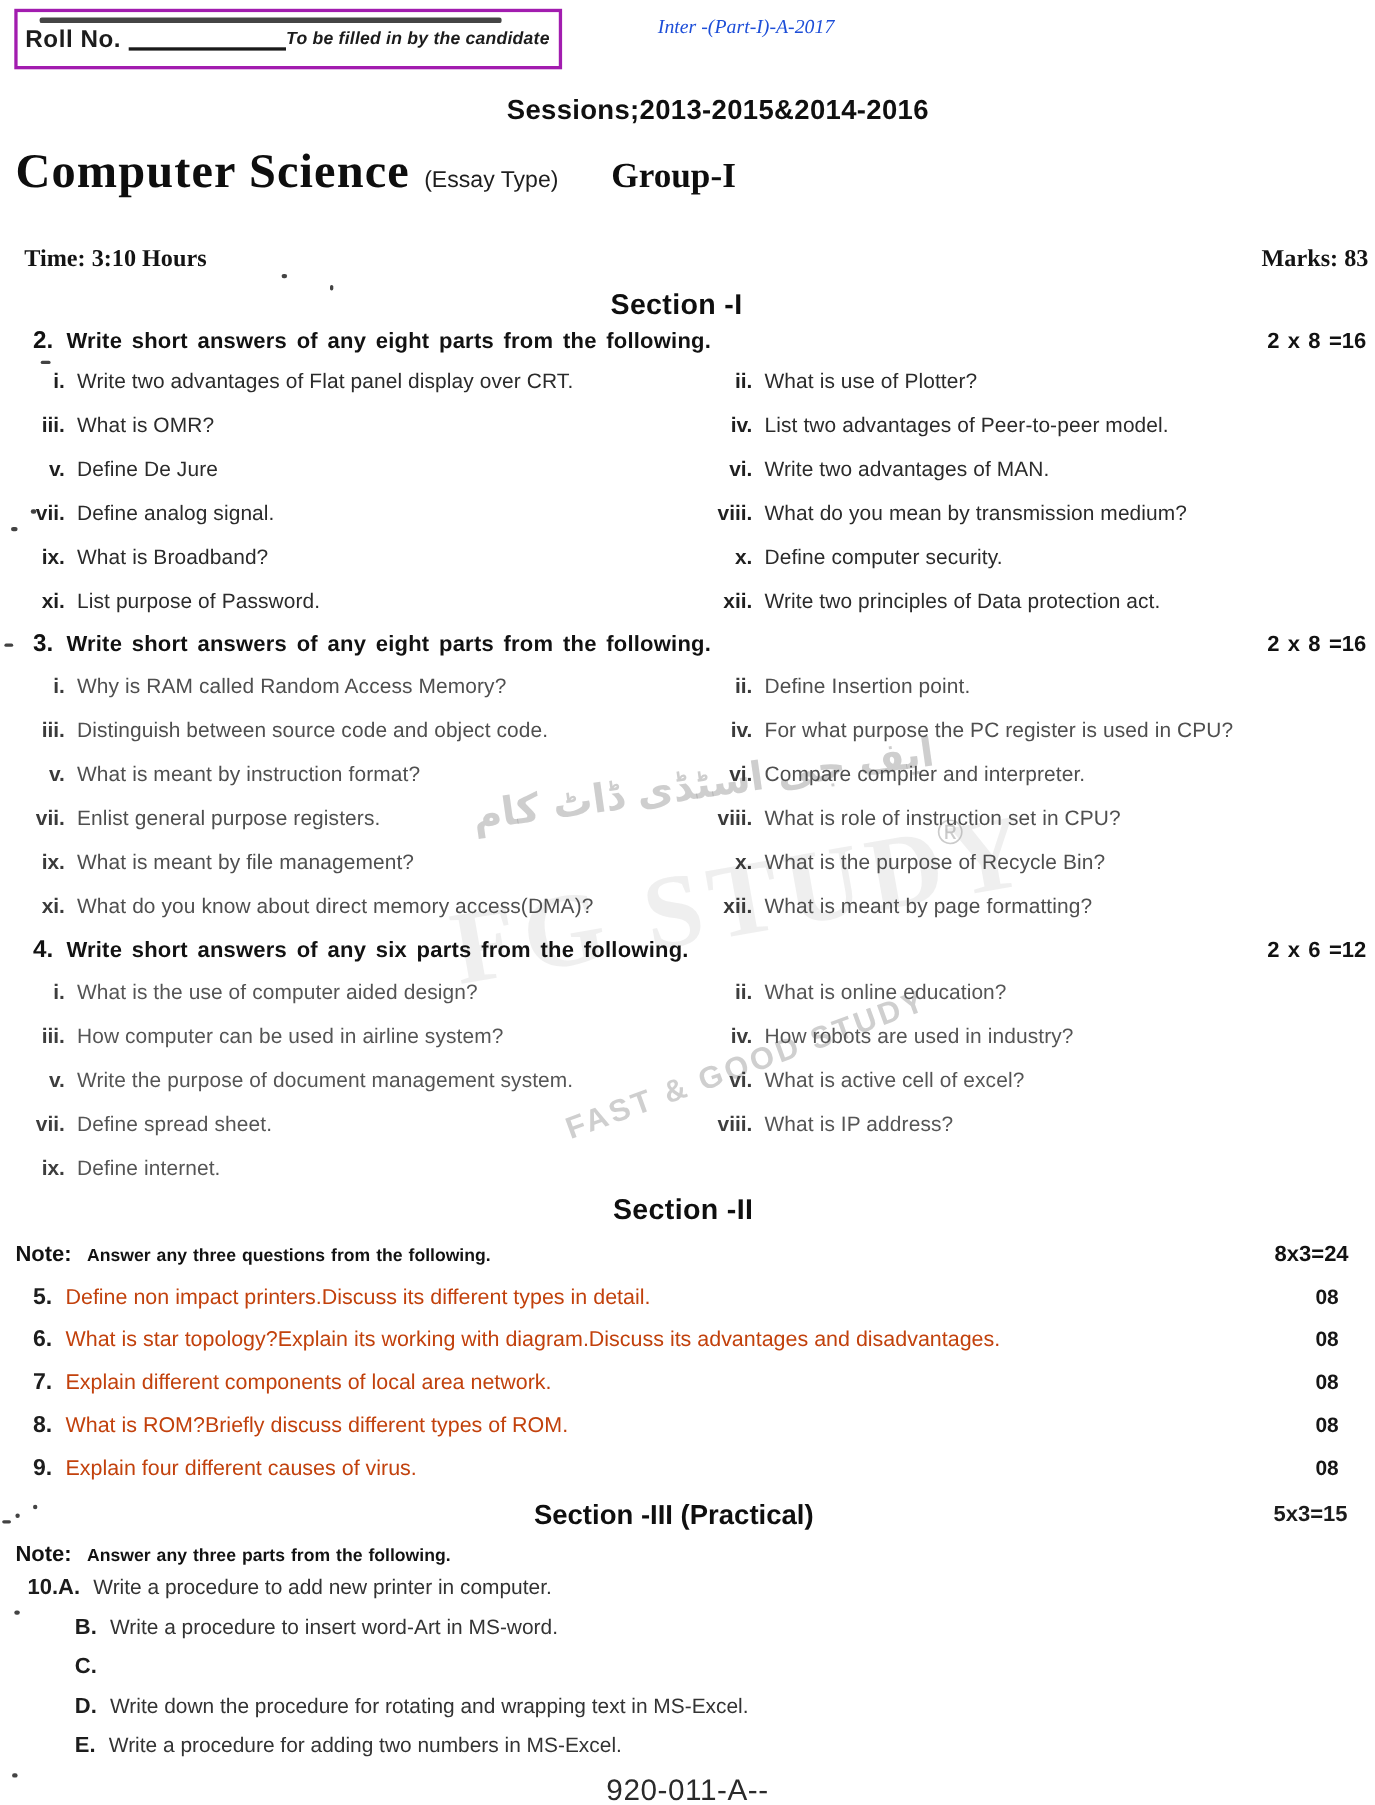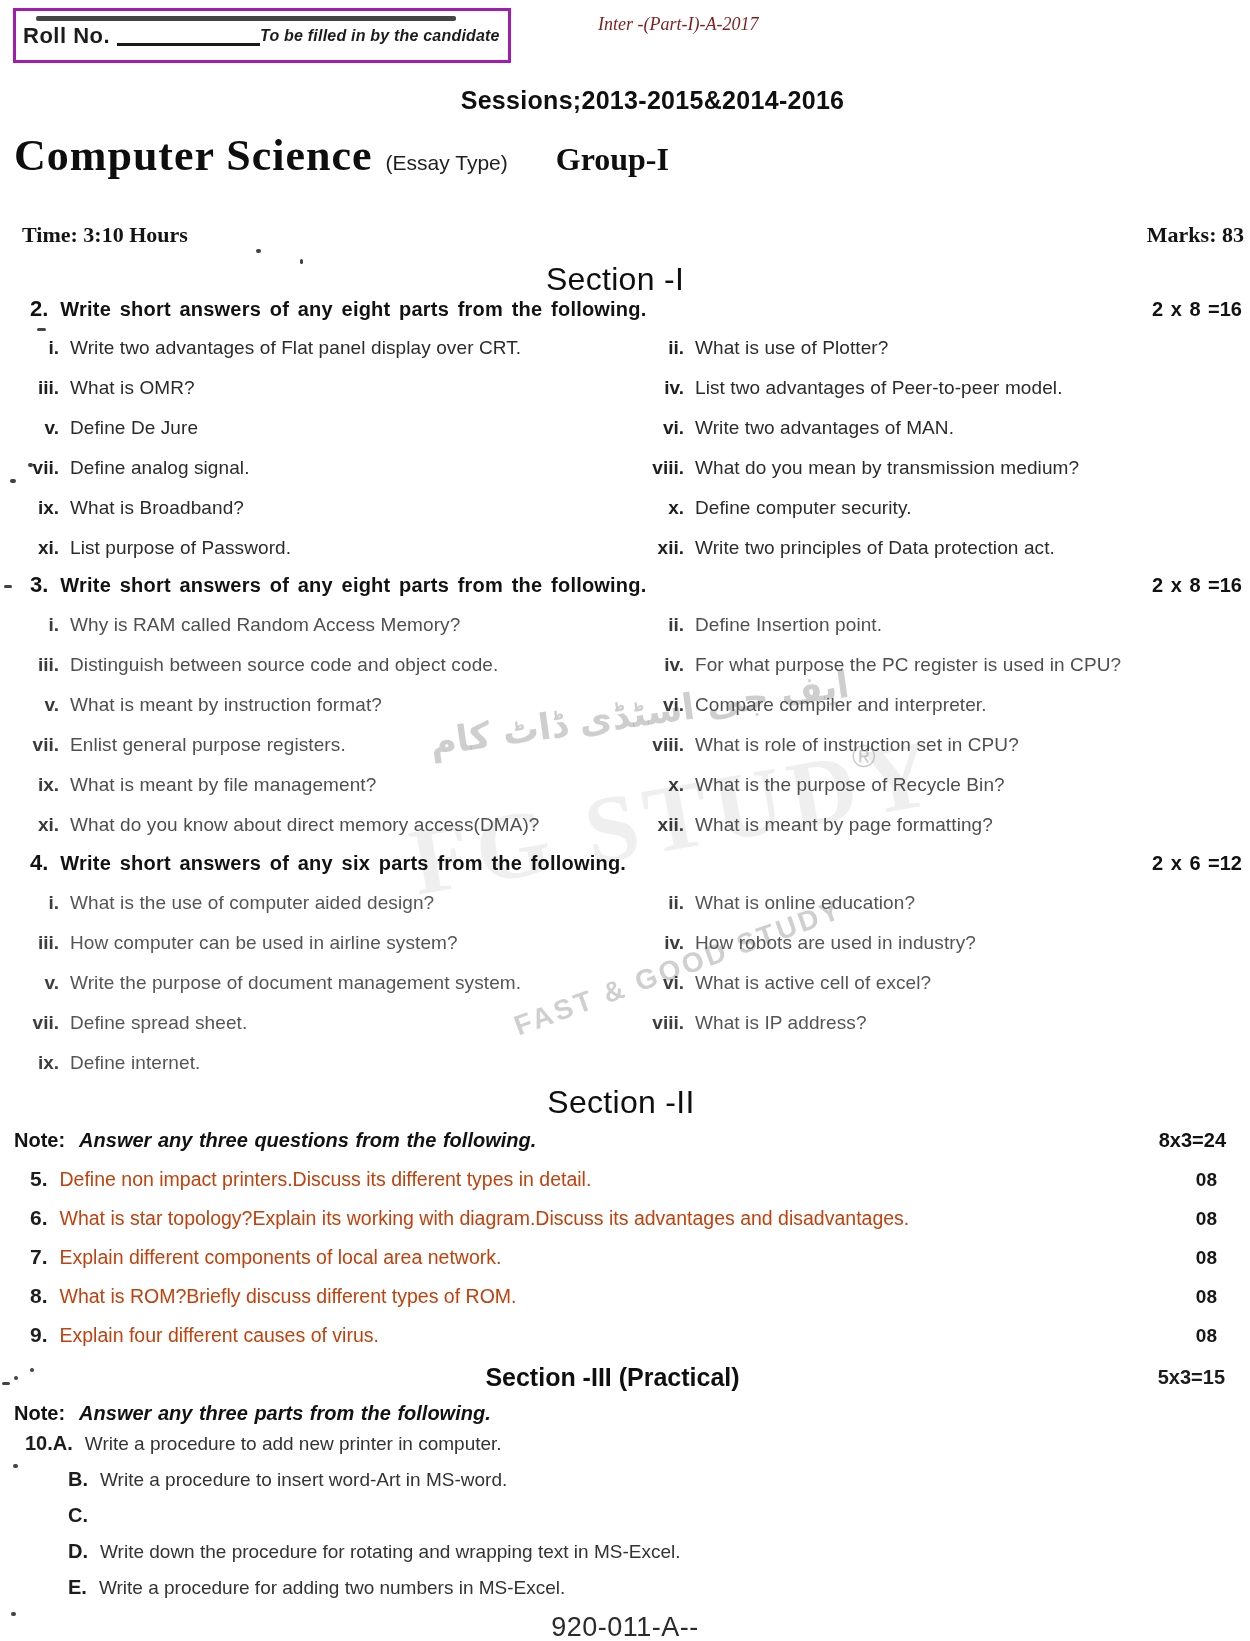--- a/index.html
+++ b/index.html
@@ -13,36 +13,36 @@
   .roll-box {
     position:absolute; left:13px; top:8px; width:498px; height:55px;
     border:3px solid #a21caf; display:flex; align-items:center; padding:0 6px 0 7px;
   }
   .roll-smudge { position:absolute; left:20px; top:5px; width:420px; height:5px; background:#161616; opacity:.8; border-radius:2px; }
   .roll-label { font-size:22px; font-weight:bold; letter-spacing:.5px; white-space:nowrap; }
   .roll-line { width:143px; border-bottom:3px solid #1a1a1a; height:20px; margin:0 0 0 7px; }
   .roll-note { font-size:16px; font-weight:bold; font-style:italic; white-space:nowrap; letter-spacing:.2px; }
   .paper-code {
     position:absolute; left:598px; top:14px;
-    font-family:"Liberation Serif", serif; font-style:italic; font-size:18px; color:#7f1d1d;
+    font-family:"Liberation Serif", serif; font-style:italic; font-size:18px; color:#1d4ed8;
   }
   .sessions {
     position:absolute; top:86px; left:0; width:100%; padding-left:55px; text-align:center;
     font-size:25px; font-weight:bold; letter-spacing:.3px; color:#101010;
   }
   .title-row { position:absolute; top:130px; left:14px; display:flex; align-items:baseline; }
   .doc-title { font-family:"Liberation Serif", serif; font-weight:bold; font-size:44px; letter-spacing:1px; color:#0e0e0e; }
   .essay-type { font-size:21px; color:#1e1e1e; margin-left:13px;margin-top:15px; }
   .group { font-family:"Liberation Serif", serif; font-weight:bold; font-size:32px; margin-left:48px; color:#0e0e0e; }
   .time-row {
     position:absolute; top:222px; left:22px; right:6px; display:flex; justify-content:space-between;
     font-family:"Liberation Serif", serif; font-weight:bold; font-size:22px; color:#141414;
   }
   
-  .sec-heading { position:absolute; width:100%; text-align:center; font-size:32px; font-weight:normal; color:#0f0f0f; letter-spacing:.3px; }
+  .sec-heading { position:absolute; width:100%; text-align:center; font-size:26px; font-weight:bold; color:#0f0f0f; letter-spacing:.3px; }
   .sec1-heading { top:261px; padding-right:20px; }
   .sec2-heading { top:1084px; padding-right:8px; }
   .sec3-row { position:absolute; top:1363px; left:0; right:25px; }
   .sec3-row .sec3-title { width:100%; text-align:center; font-size:25px; font-weight:bold; color:#0f0f0f; }
   .sec3-row .sec3-marks { position:absolute; right:0; top:3px; font-size:20px; font-weight:bold; }
   
   .q-header { position:absolute; left:30px; right:8px; display:flex; align-items:baseline; font-weight:bold; color:#121212; }
   .q-header .qnum { font-size:22px; margin-right:12px; }
   .q-header .qtext { font-size:20px; word-spacing:3px; letter-spacing:.2px; }
   .q-header .qmarks { margin-left:auto; font-size:20px; word-spacing:2px; }
@@ -56,21 +56,21 @@
   .q4-parts { top:892px; }
   .part { display:flex; align-items:baseline; line-height:22px; }
   .pn { width:34px; min-width:34px; text-align:right; font-weight:bold; margin-right:11px; font-size:19px; }
   .pt { font-size:19px; letter-spacing:.1px; }
   .q2-parts .pt { color:#2b2b2b; } .q2-parts .pn { color:#1f1f1f; }
   .q3-parts .pt { color:#4f4f4f; } .q3-parts .pn { color:#3a3a3a; }
   .q4-parts .pt { color:#555555; } .q4-parts .pn { color:#3d3d3d; }
   
   .note-row { position:absolute; left:14px; right:24px; display:flex; align-items:baseline; font-weight:bold; color:#121212; }
   .note-row .note-label { font-size:20px; margin-right:14px; }
-  .note-row .note-text { font-size:20px; word-spacing:1px;font-style:italic; }
+  .note-row .note-text { font-size:16px; word-spacing:1px; }
   .note-row .note-marks { margin-left:auto; font-size:20px; }
   .sec2-note { top:1129px; }
   .sec3-note { top:1402px; }
   .s2-questions { position:absolute; top:1167px; left:30px; right:33px; }
   .s2q { display:flex; align-items:baseline; height:39px; line-height:23px; }
   .s2q .s2num { font-size:21px; font-weight:bold; color:#1d1d1d; margin-right:12px; }
   .s2q .s2text { font-size:19.5px; color:#c2410c; }
   .s2q .s2marks { margin-left:auto; font-size:19px; font-weight:bold; color:#161616; }
   
   .s3-parts { position:absolute; top:1432px; left:25px; right:40px; }

